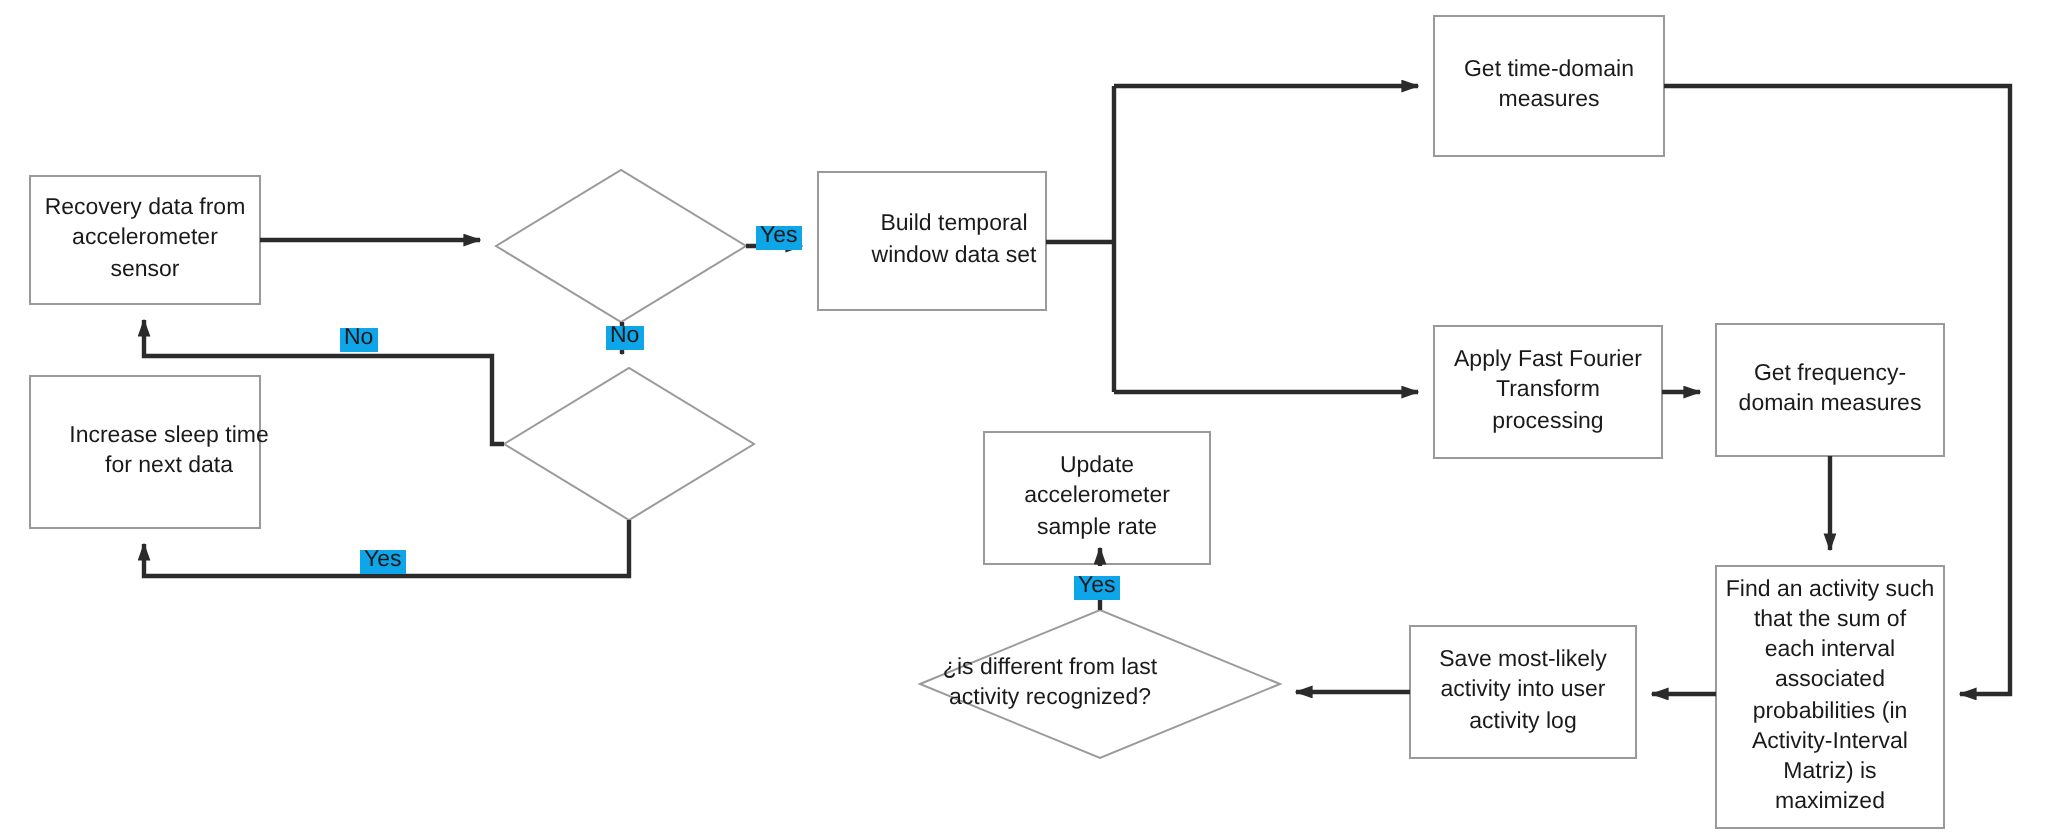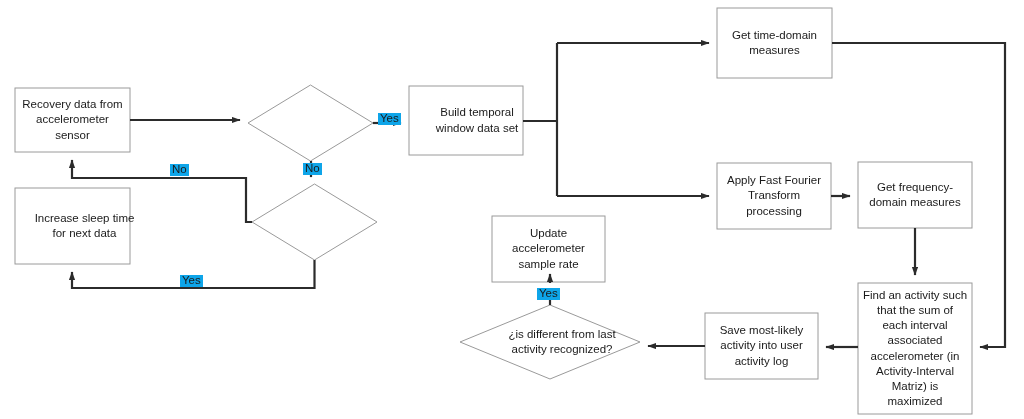--- a/index.html
+++ b/index.html
@@ -145,30 +145,30 @@
 Transform
 processing</div>
 
   <div class="node-label" style="left:858px; top:162px; width:114px; height:66px;">Get frequency-
 domain measures</div>
 
   <div class="node-label" style="left:858px; top:283px; width:114px; height:131px;">Find an activity such
 that the sum of
 each interval
 associated
-accelerometer (in
+probabilities (in
 Activity-Interval
 Matriz) is
 maximized</div>
 
   <div class="node-label" style="left:705px; top:313px; width:113px; height:66px;">Save most-likely
 activity into user
 activity log</div>
 
-  <div class="node-label" style="left:475px; top:318px; width:174px; height:48px;">¿is different from last
+  <div class="node-label" style="left:438px; top:318px; width:174px; height:48px;">¿is different from last
 activity recognized?</div>
 
   <div class="node-label" style="left:492px; top:216px; width:113px; height:66px;">Update
 accelerometer
 sample rate</div>
 
   <div class="edge-label" style="left:378px; top:113px;">Yes</div>
 
   <div class="edge-label" style="left:303px; top:163px;">No</div>
 

